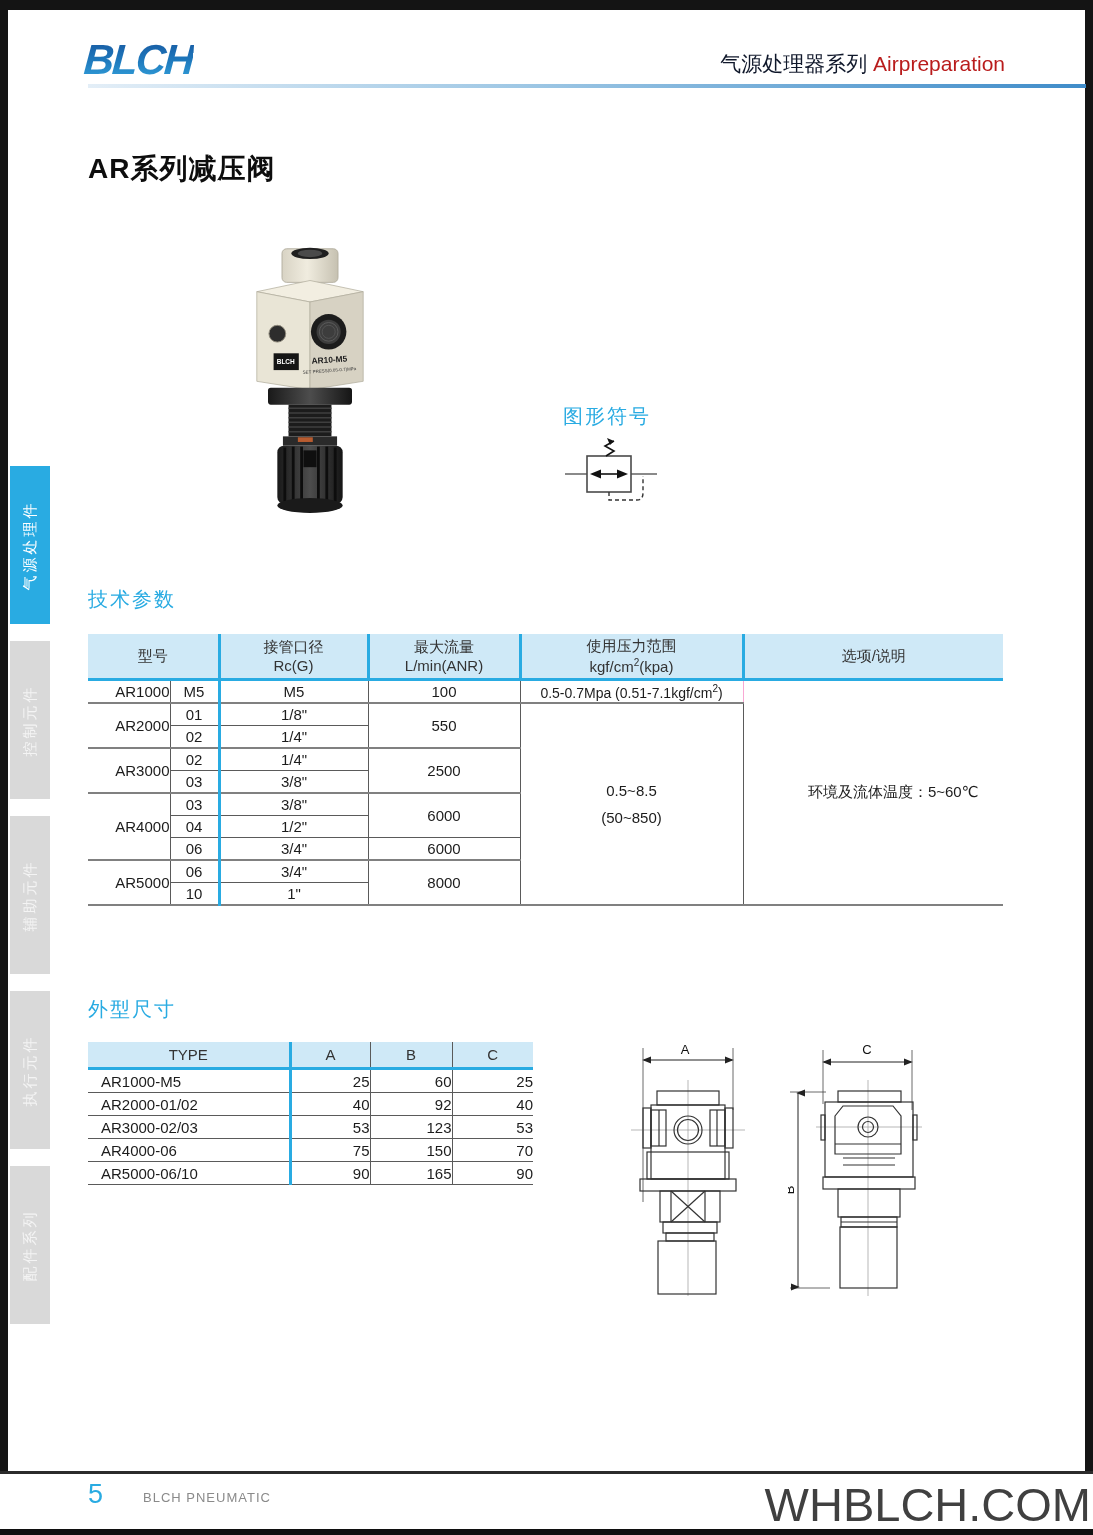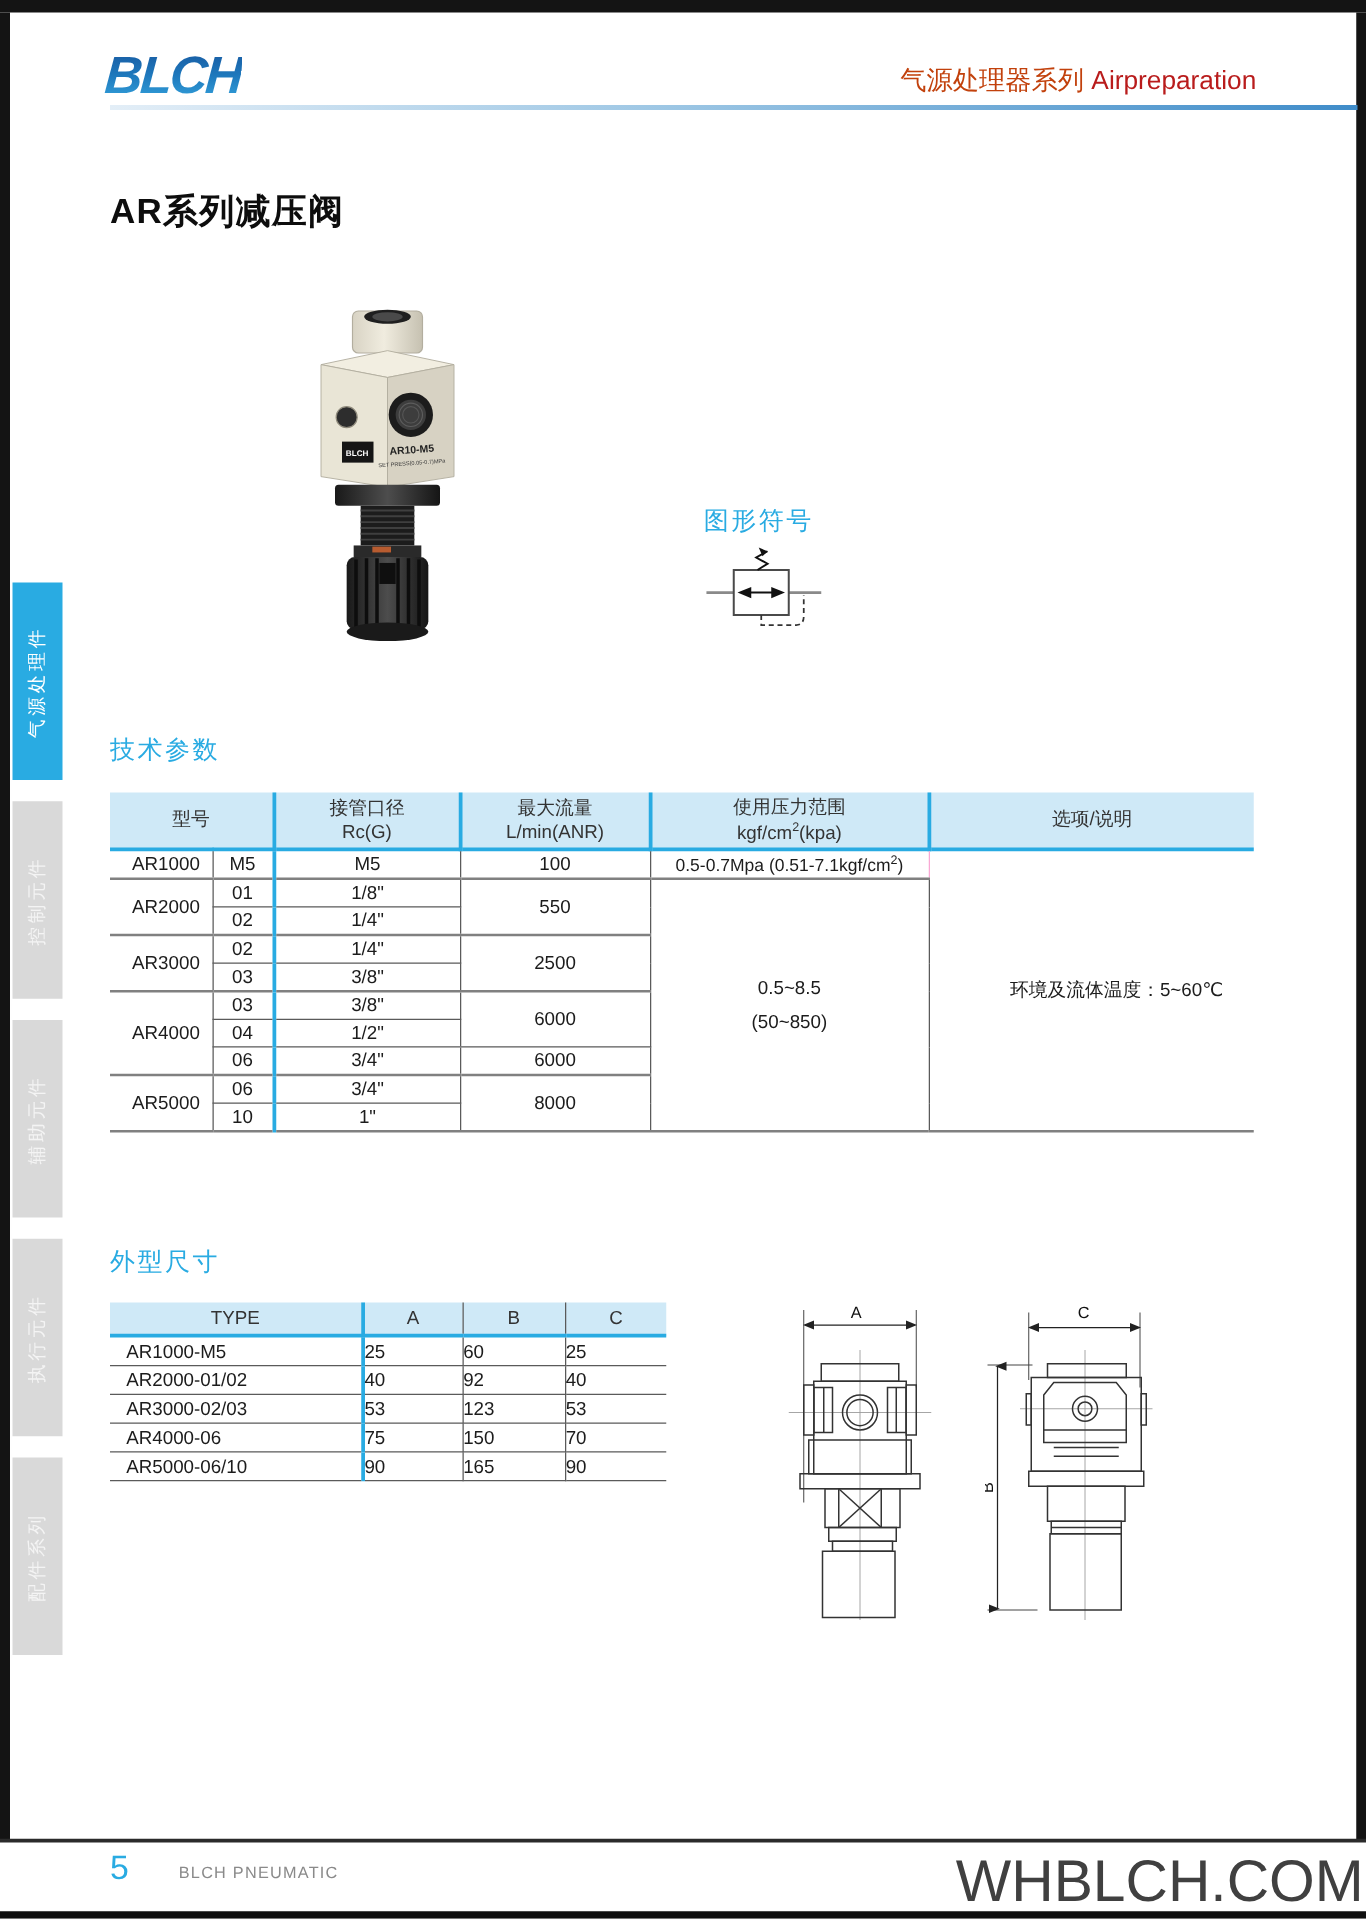--- a/index.html
+++ b/index.html
@@ -10,56 +10,56 @@
   #edge-top{left:0;top:0;width:1093px;height:10px;}
   #edge-left{left:0;top:10px;width:8px;height:1462px;}
   #edge-right{left:1085px;top:10px;width:8px;height:1462px;}
   #footer-line{left:0;top:1471px;width:1093px;height:3px;background:#2b2b2b;}
   #edge-bottom{left:0;top:1529px;width:1093px;height:6px;background:#101010;}
 
   .logo{position:absolute;left:84px;top:36px;font-size:42px;font-weight:bold;font-style:italic;
         letter-spacing:-2px;background:linear-gradient(180deg,#17549c 0%,#1e78bc 50%,#36a7e0 100%);
         -webkit-background-clip:text;background-clip:text;color:transparent;transform:skewX(-4deg);}
   .hdr-right{position:absolute;top:50px;right:88px;font-size:21px;white-space:nowrap;}
-  .hdr-zh{color:#c2410c;margin-left:32px;}
+  .hdr-zh{color:#0f172a;margin-left:32px;}
   .hdr-en{color:#b91c1c;}
   .hdr-rule{position:absolute;left:88px;top:84px;height:4px;width:998px;
             background:linear-gradient(90deg,#e3eef7 0%,#9cc6e4 45%,#3f8cc9 100%);}
   .page-title{position:absolute;left:88px;top:150px;font-size:28px;font-weight:bold;color:#0d0d0d;letter-spacing:1px;}
 
   .tab{position:absolute;left:10px;width:40px;height:158px;display:flex;align-items:center;justify-content:center;}
   .tab span{transform:rotate(-90deg);white-space:nowrap;font-size:15px;letter-spacing:3px;color:#ffffff;}
   .tab.active{background:#29abe2;}
   .tab.inactive{background:#d9d9d9;}
   .tab.inactive span{color:#f4f4f4;}
 
   .sec-head{position:absolute;font-size:20px;color:#29abe2;letter-spacing:2px;}
 
   table{border-collapse:collapse;table-layout:fixed;}
   .tech{position:absolute;left:88px;top:634px;width:915px;font-size:15px;}
   .tech th{background:#cfe9f7;font-weight:normal;color:#333;height:44px;
            border-bottom:3px solid #29abe2;line-height:1.3;text-align:center;padding:0;}
   .tech th.sep{border-right:3px solid #29abe2;}
   .tech td{height:21px;text-align:center;border-bottom:1px solid #5a5a5a;padding:0;color:#1c1c1c;}
   .tech td.g{border-bottom:2px solid #808080;}
-  .tech td.model{border-right:1px solid #5a5a5a;text-align:center;padding-left:8px;}
+  .tech td.model{border-right:1px solid #5a5a5a;text-align:right;padding-left:8px;}
   .tech td.sub{border-right:3px solid #29abe2;}
   .tech td.rc{border-right:1px solid #5a5a5a;}
   .tech td.flow{border-right:1px solid #5a5a5a;}
   .tech td.press{border-right:1px solid #f9a8d4;font-size:14px;}
   .tech td.pressm{border-right:1px solid #5a5a5a;font-size:15px;line-height:1.8;}
   .tech td.options{font-size:15px;padding-left:40px;}
   sup{font-size:10px;}
 
   .dims{position:absolute;left:88px;top:1042px;width:445px;font-size:15px;}
   .dims th{background:#cfe9f7;font-weight:normal;color:#333;height:25px;
            border-bottom:3px solid #29abe2;text-align:center;padding:0;}
   .dims th.tsep{border-right:3px solid #29abe2;margin-left:27px;}
   .dims th.msep{border-right:1px solid #5a5a5a;}
-  .dims td{height:22px;text-align:left;border-bottom:1px solid #5a5a5a;padding:0;color:#1c1c1c;}
+  .dims td{height:22px;text-align:right;border-bottom:1px solid #5a5a5a;padding:0;color:#1c1c1c;}
   .dims td.t{text-align:left;padding-left:13px;border-right:3px solid #29abe2;}
   .dims td.m{border-right:1px solid #5a5a5a;}
 
   .pg-num{position:absolute;left:88px;top:1479px;font-size:27px;color:#29abe2;}
   .pg-brand{position:absolute;left:143px;top:1490px;font-size:13px;color:#8a8a8a;letter-spacing:1px;}
   .watermark{position:absolute;right:2px;top:1477px;font-size:47px;color:#404040;margin-left:39px;}
 
   svg text{font-family:"Liberation Sans","DejaVu Sans",sans-serif;}
 </style>
 </head>

